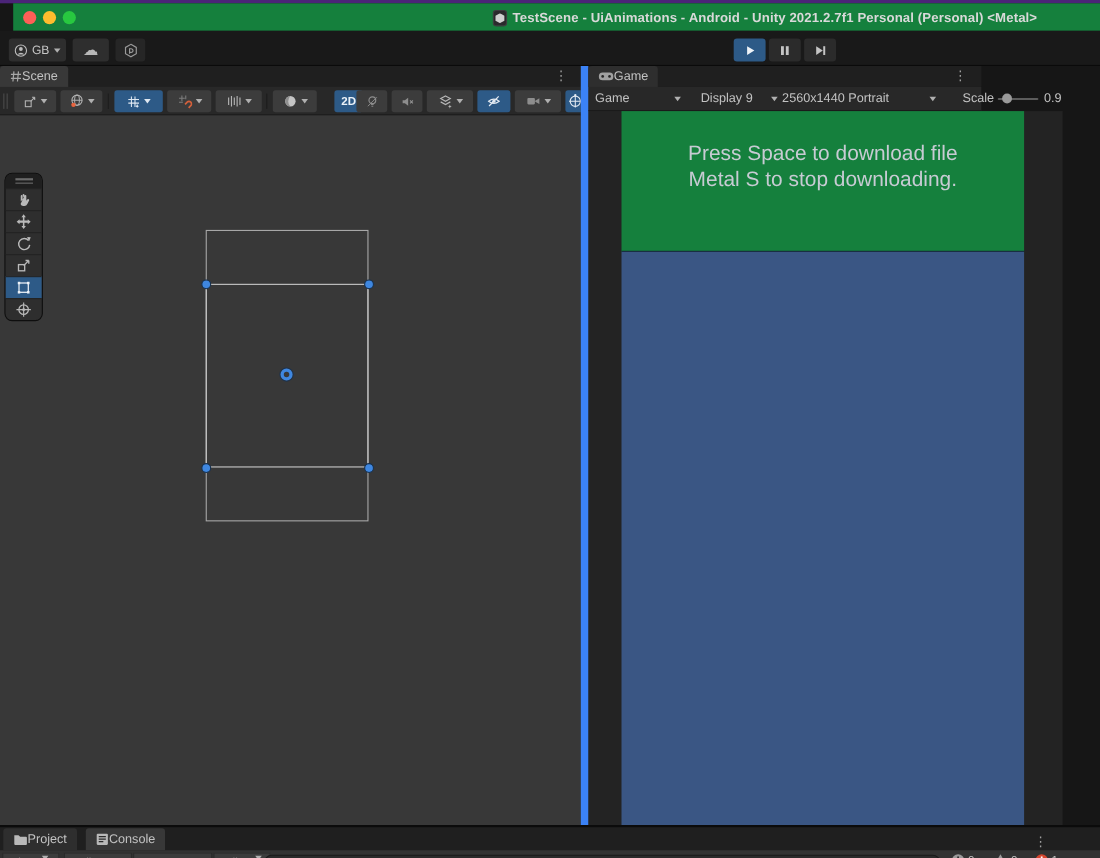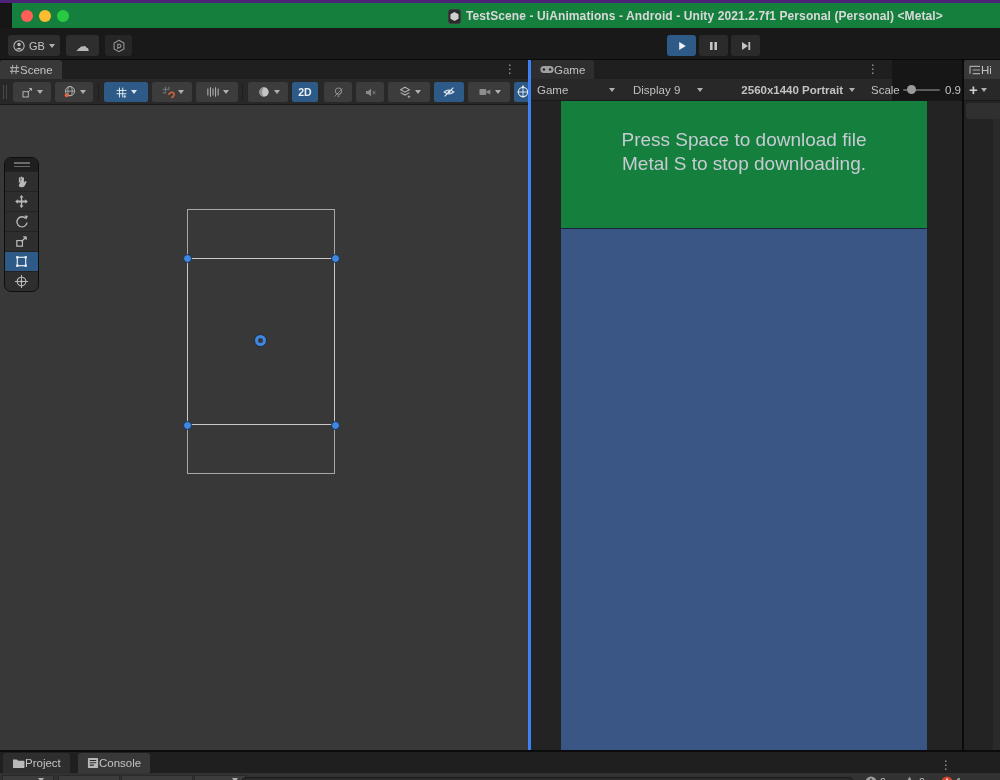--- a/index.html
+++ b/index.html
@@ -43,21 +43,21 @@
   .pivot { position:absolute; width:11px; height:11px; border-radius:50%; border:3px solid #3f87e0; box-shadow:0 0 0 1px #1c324d; background:transparent; }
 
   
   .palette { position:absolute; left:4px; top:52px; width:35px; background:#2e2e2e; border:1px solid #0e0e0e; border-radius:7px; overflow:hidden; }
   .pal-grip { height:13px; background:#1f1f1f; display:flex; flex-direction:column; align-items:center; justify-content:center; gap:2px; }
   .pal-grip i { display:block; width:16px; height:1.5px; background:#6b6b6b; }
   .pal-btn { height:20px; display:flex; align-items:center; justify-content:center; border-top:1px solid #232323; }
   .pal-btn.sel { background:#2d5a87; }
 
   
-  .game-panel { position:absolute; left:528px; top:60px; width:364px; height:690px; background:#232323; border-left:3px solid #3b82f6; }
+  .game-panel { position:absolute; left:528px; top:60px; width:364px; height:690px; background:#232323; border-left:7px solid #3b82f6; }
   .game-toolbar { top:19px; height:22px; display:block; }
   .gdrop { position:absolute; top:0; height:22px; display:flex; align-items:center; gap:6px; color:#c2c2c2; font-size:11.5px; padding:0 6px; }
   .game-viewport { position:absolute; left:0; top:41px; width:431px; height:649px; background:#232323; }
   .device { position:absolute; left:30px; top:0; width:366px; height:649px; display:flex; flex-direction:column; }
   .dev-header { height:128px; border-bottom:1px solid #17243c; display:flex; flex-direction:column; align-items:center; justify-content:flex-start; padding-top:27px; }
   .dev-header div { font-size:19px; line-height:24px; color:#c7cbd3; }
   .dev-body { flex:1; }
   .slider-track { position:absolute; width:37px; height:2px; background:#5c5c5c; border-radius:1px; top:10px; }
   .slider-knob { position:absolute; width:9px; height:9px; border-radius:50%; background:#9a9a9a; top:6px; }
 
@@ -193,21 +193,21 @@
 
       <span class="vsep" style="left:242px;"></span>
 
       <div class="sbtn" style="left:248px; width:40px;">
         <svg width="14" height="14" viewBox="0 0 16 16">
             <circle cx="8" cy="8" r="5.4" fill="#c4c4c4"></circle>
             <path d="M8 2.6 a5.4 5.4 0 0 0 0 10.8 a7.5 7.5 0 0 1 0-10.8" fill="#8f8f8f"></path>
           </svg>
         <span class="dar"></span>
       </div>
-      <div class="sbtn blue" style="left:292px; width:26px; font-weight:bold;">
+      <div class="sbtn blue" style="left:304px; width:26px; font-weight:bold;">
         <span>2D</span>
       </div>
       <div class="sbtn" style="left:324px; width:28px;">
         <svg width="13" height="13" viewBox="0 0 16 16">
             <circle cx="8" cy="6.3" r="3.8" fill="none" stroke="#8d8d8d" stroke-width="1.3"></circle>
             <path d="M6.5 11 h3 M7 13 h2 M3 13 L13 3" stroke="#8d8d8d" stroke-width="1.1" fill="none"></path>
           </svg>
       </div>
       <div class="sbtn" style="left:356px; width:28px;">
         <svg width="13" height="13" viewBox="0 0 16 16">
@@ -320,21 +320,21 @@
 
     <div class="ptoolbar game-toolbar">
       <div class="gdrop" style="left:0; width:90px; justify-content:space-between;">
         <span>Game</span>
         <span class="dar"></span>
       </div>
       <div class="gdrop" style="left:96px; width:82px; justify-content:space-between;">
         <span>Display 9</span>
         <span class="dar"></span>
       </div>
-      <div class="gdrop" style="left:178px; width:152px; justify-content:flex-end;font-weight:bold;">
+      <div class="gdrop" style="left:170px; width:152px; justify-content:space-between;">
         <span>2560x1440 Portrait</span>
         <span class="dar"></span>
       </div>
       <div class="gdrop" style="left:334px;">
         <span>Scale</span>
       </div>
       <div style="position:absolute; left:372px; top:0; width:40px; height:22px;">
         <span class="slider-track" style="left:0;"></span>
         <span class="slider-knob" style="left:4px;"></span>
       </div>
@@ -347,36 +347,20 @@
       <div class="device">
         <div class="dev-header" id="dev-header" style="background: #15803d;">
           <div>Press Space to download file</div>
           <div>Metal S to stop downloading.</div>
         </div>
         <div class="dev-body" id="dev-body" style="background: rgb(58, 86, 132);"></div>
       </div>
     </div>
   </div>
 
-  <div class="hier-panel">
-    <div class="tabbar">
-      <div class="tab active" style="left:0; padding:0 5px; width:40px; overflow:hidden;">
-        <svg width="12" height="10" viewBox="0 0 13 11">
-            <path d="M1 1.5 H12 M4 5.5 H12 M4 9.5 H12 M1 1.5 V9.5" stroke="#a8a8a8" stroke-width="1.3" fill="none"></path>
-          </svg>
-        <span>Hi</span>
-      </div>
-    </div>
-    <div class="ptoolbar hier-toolbar">
-      <span style="color:#cecece; font-size:15px; font-weight:bold; line-height:15px;">+</span>
-      <span class="dar"></span>
-    </div>
-    <div class="hier-search"></div>
-    <div class="hier-gutter"></div>
-  </div>
 
   <div class="bottom-panel">
     <div class="btabbar">
       <div class="tab semi" style="left:3px; height:20px;">
         <svg width="13" height="11" viewBox="0 0 14 12">
             <path d="M1 1.5 h4.2 L6.8 3 H12.6 a.9.9 0 0 1 .9.9 V10 a1 1 0 0 1-1 1 H2 a1 1 0 0 1-1-1 Z" fill="#b9b9b9"></path>
           </svg>
         <span>Project</span>
       </div>
       <div class="tab active" style="left:78px; height:20px;">

